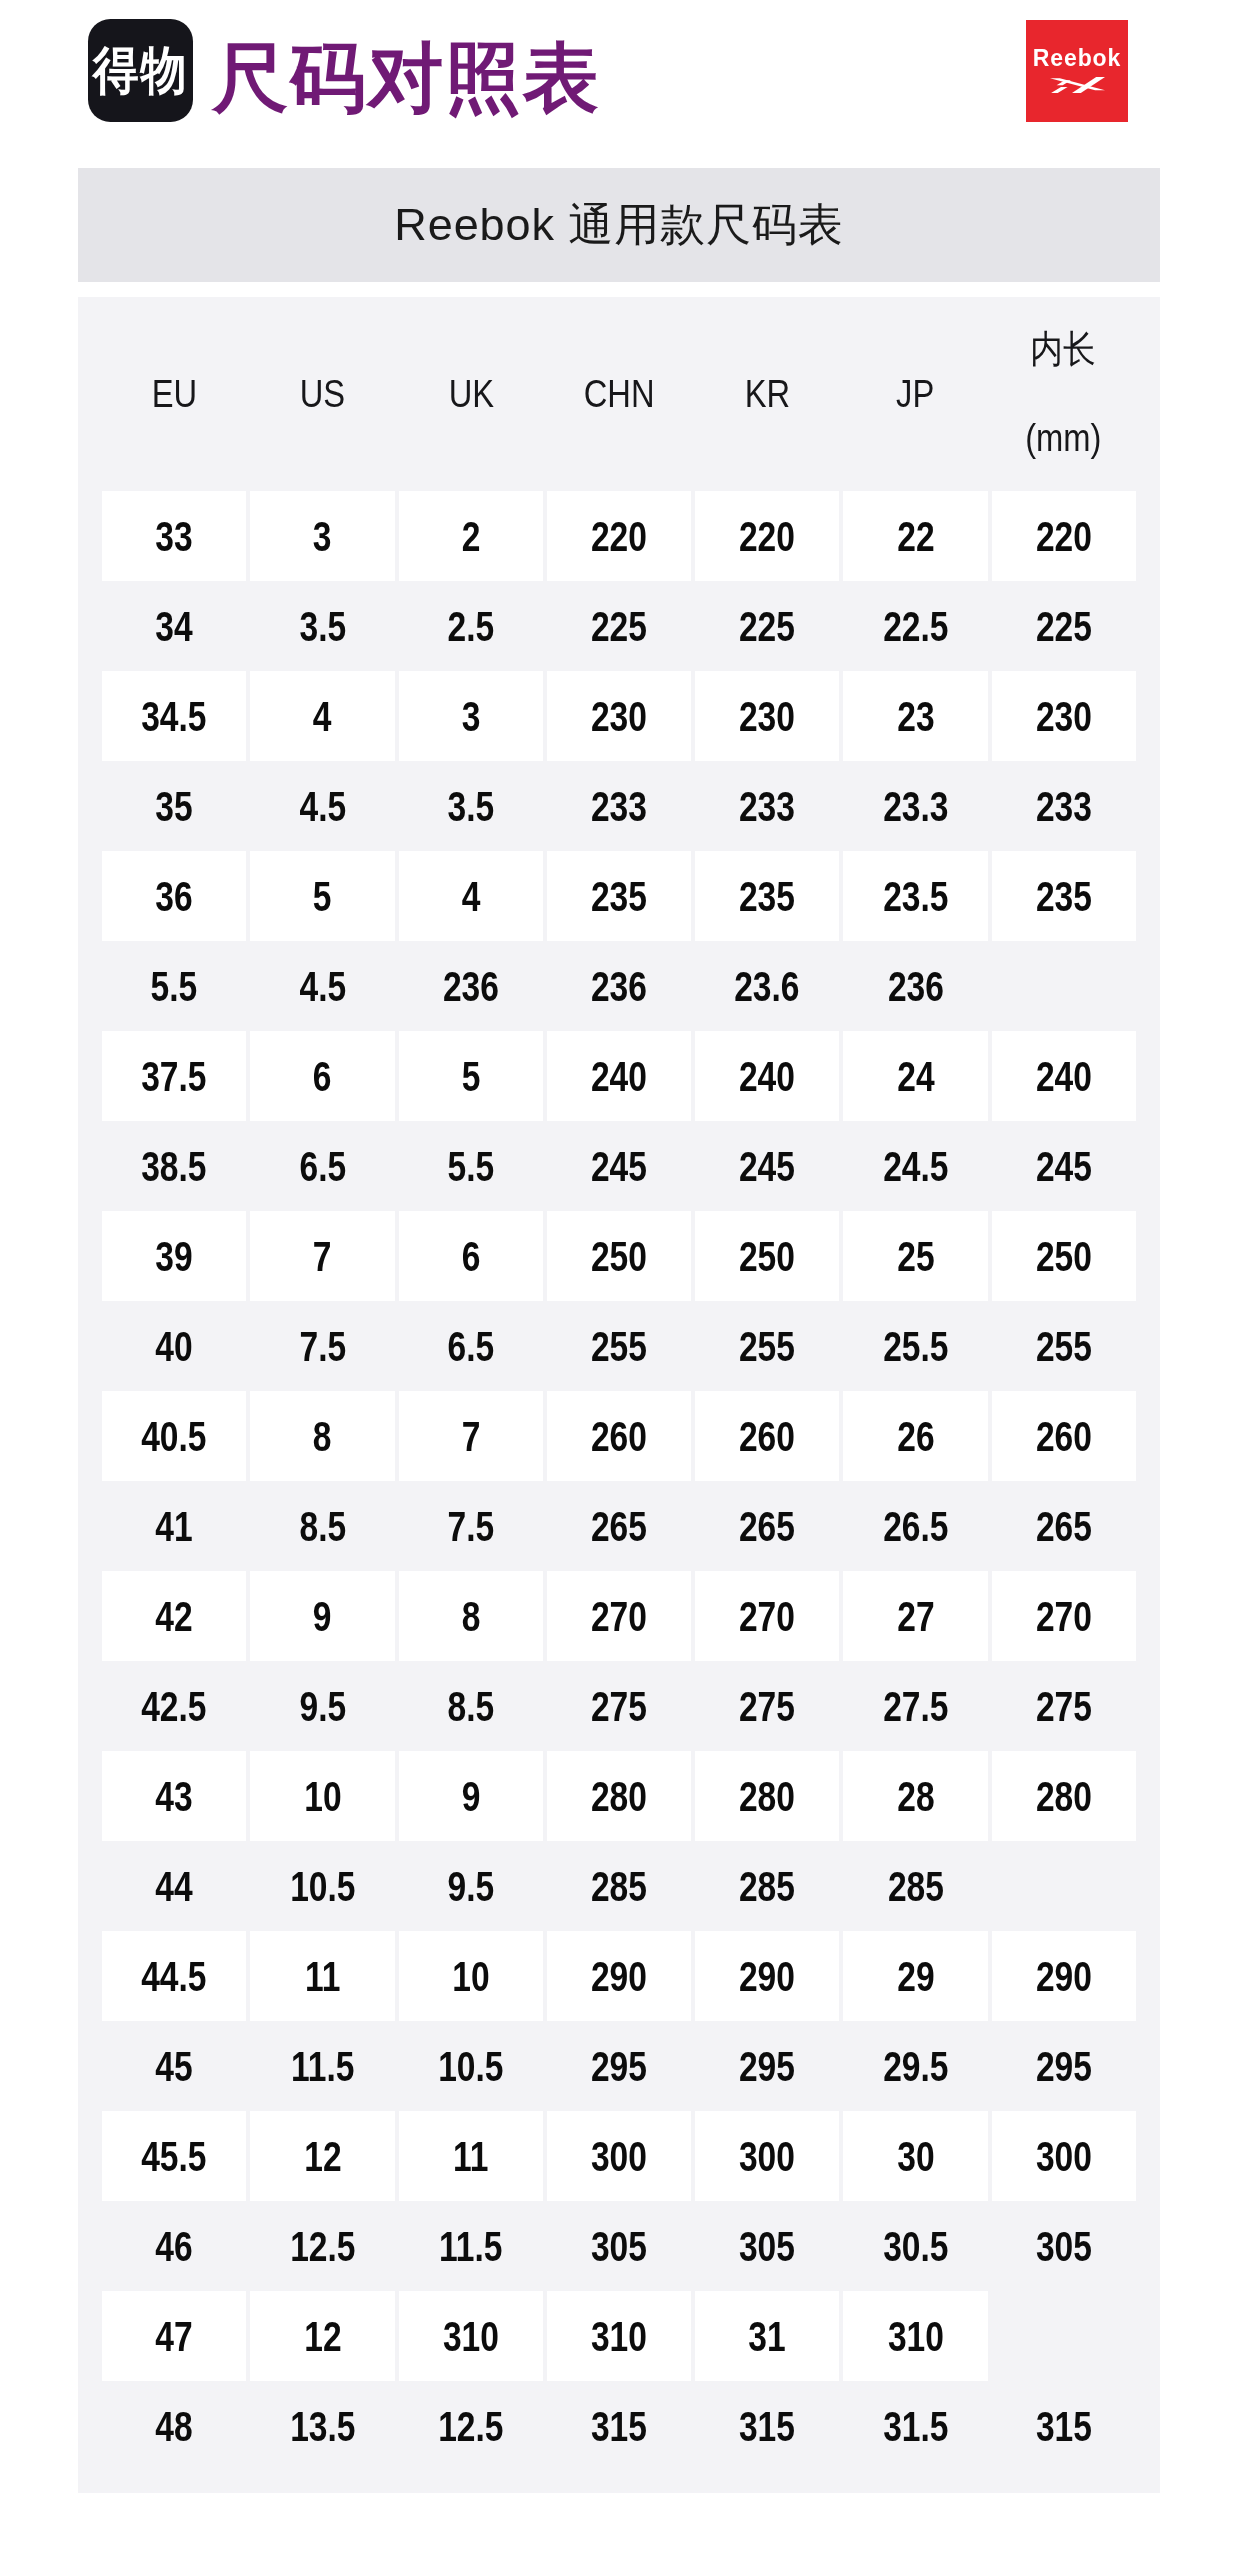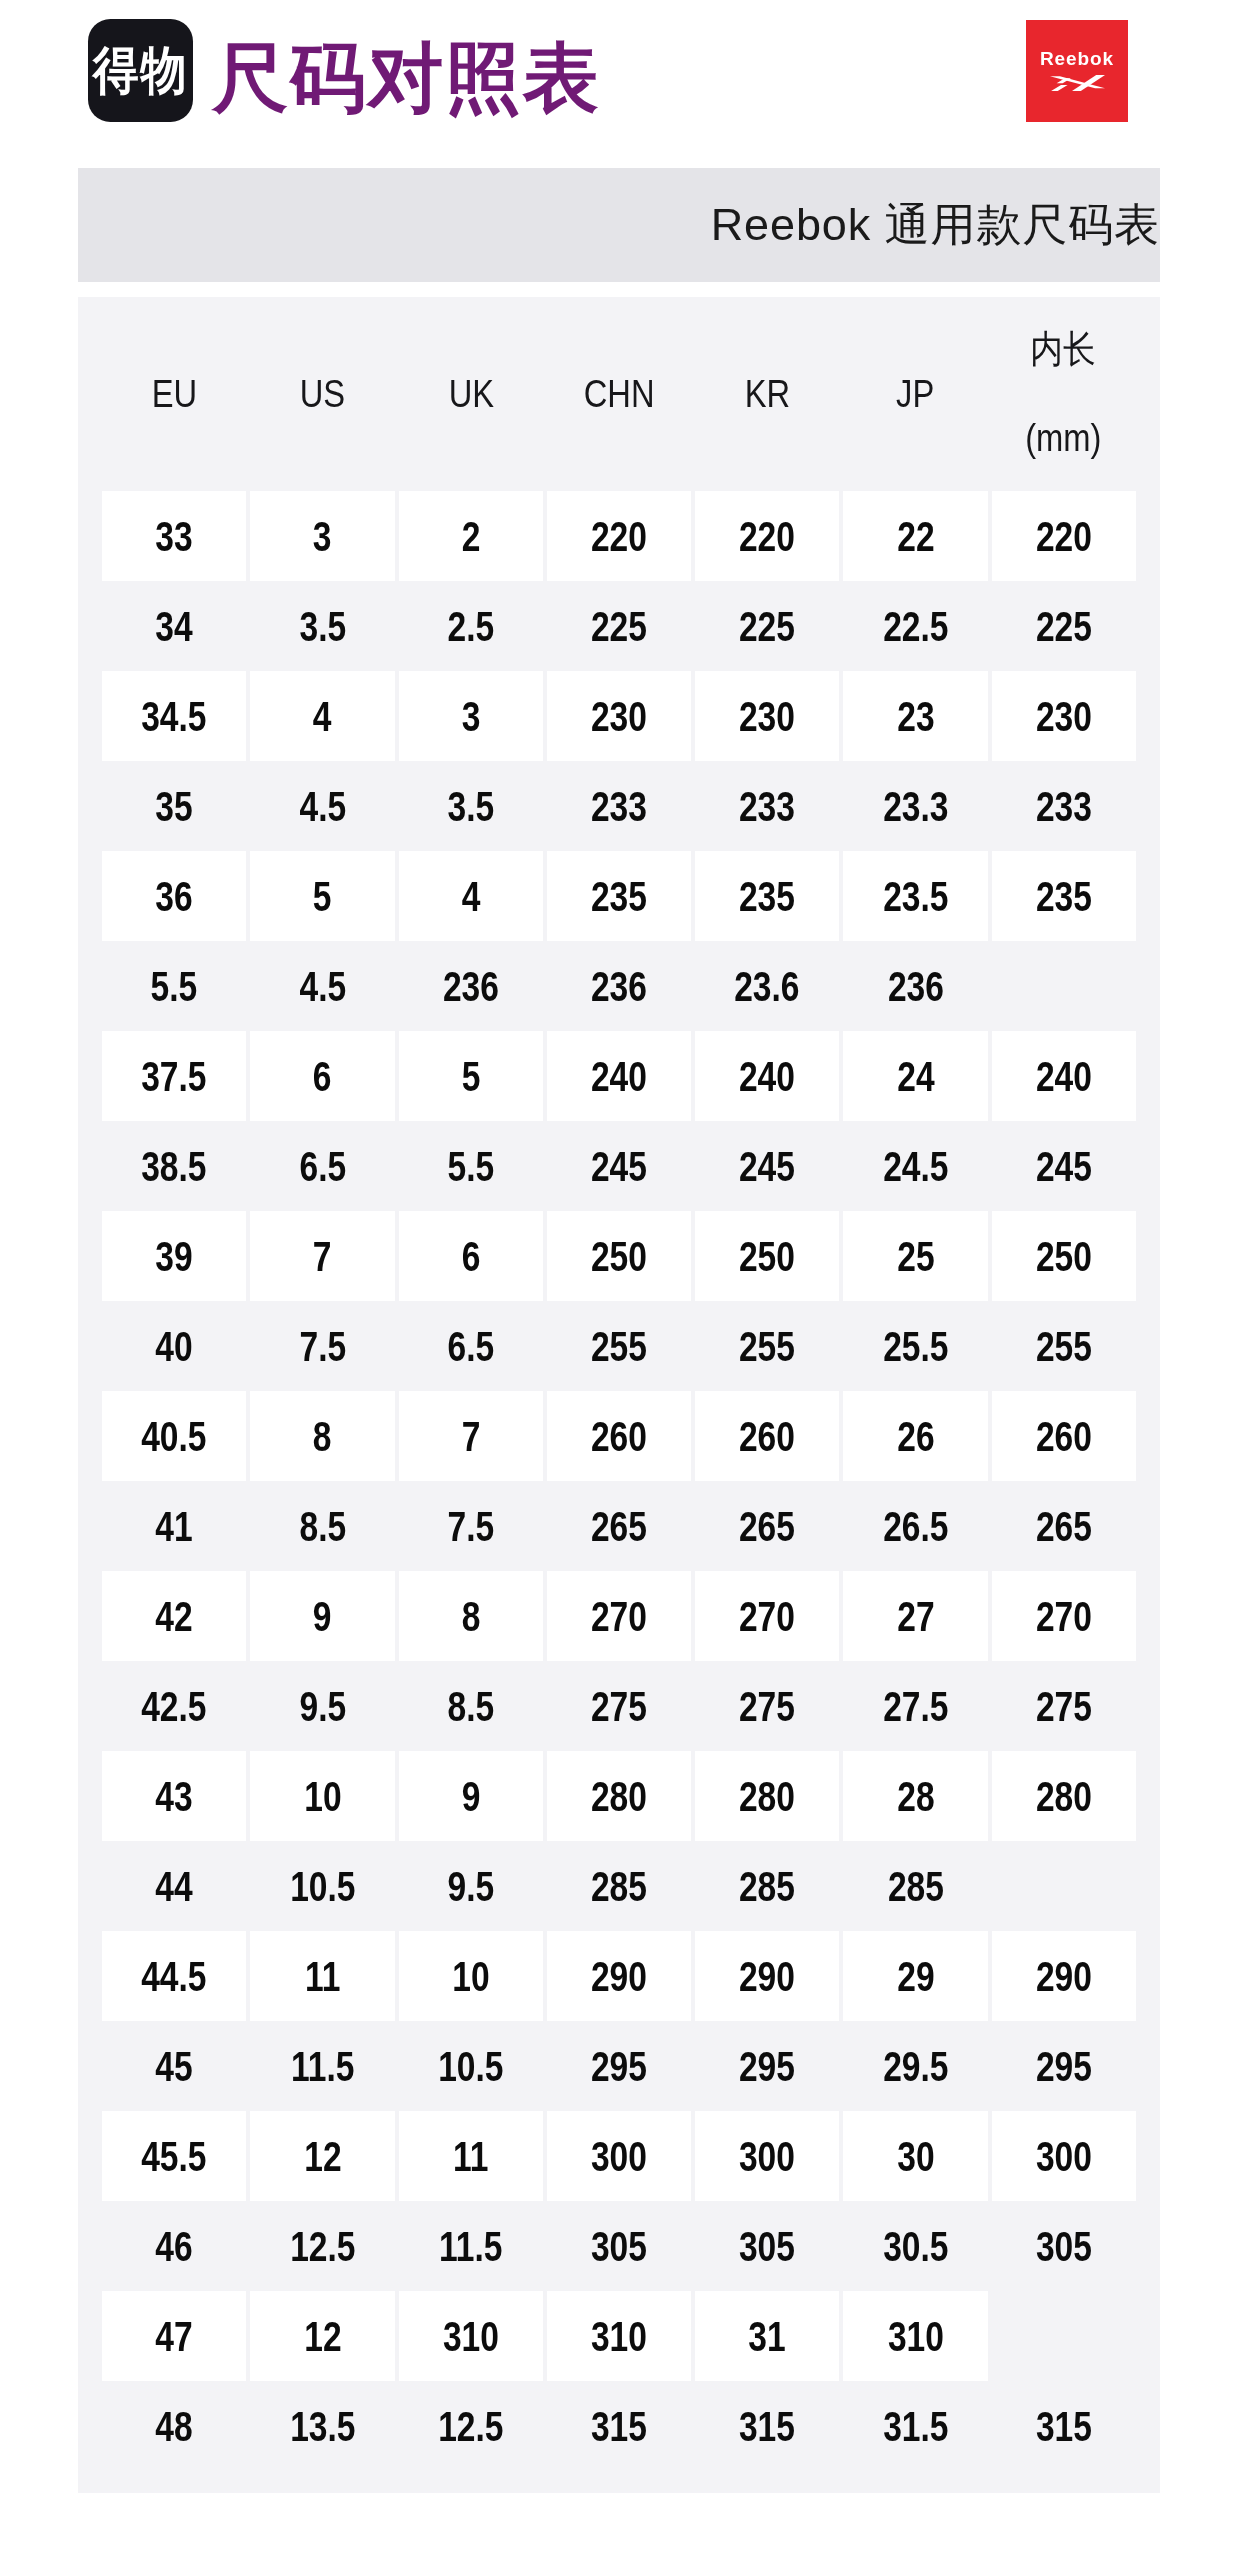--- a/index.html
+++ b/index.html
@@ -57,38 +57,38 @@
     height: 102px;
     background: #e8262d;
     display: flex;
     flex-direction: column;
     align-items: center;
     justify-content: center;
   }
   .reebok-word {
     color: #ffffff;
     font-weight: 700;
-    font-size: 19px;
+    font-size: 23px;
     letter-spacing: 0.9px;
     line-height: 1;
     margin-bottom: 3.4px;
   }
   .reebok-vector { display: block; }
 
   
   .table-title-bar {
     position: absolute;
     top: 168px;
     left: 78px;
     width: 1082px;
     height: 114px;
     background: #e4e4e8;
     display: flex;
     align-items: center;
-    justify-content: flex-end;
+    justify-content: center;
   }
   .table-title-bar .bar-text {
     font-size: 45px;
     font-weight: 400;
     color: #1a1a1a;
     letter-spacing: 0.9px;
     white-space: nowrap;
   }
 
   

